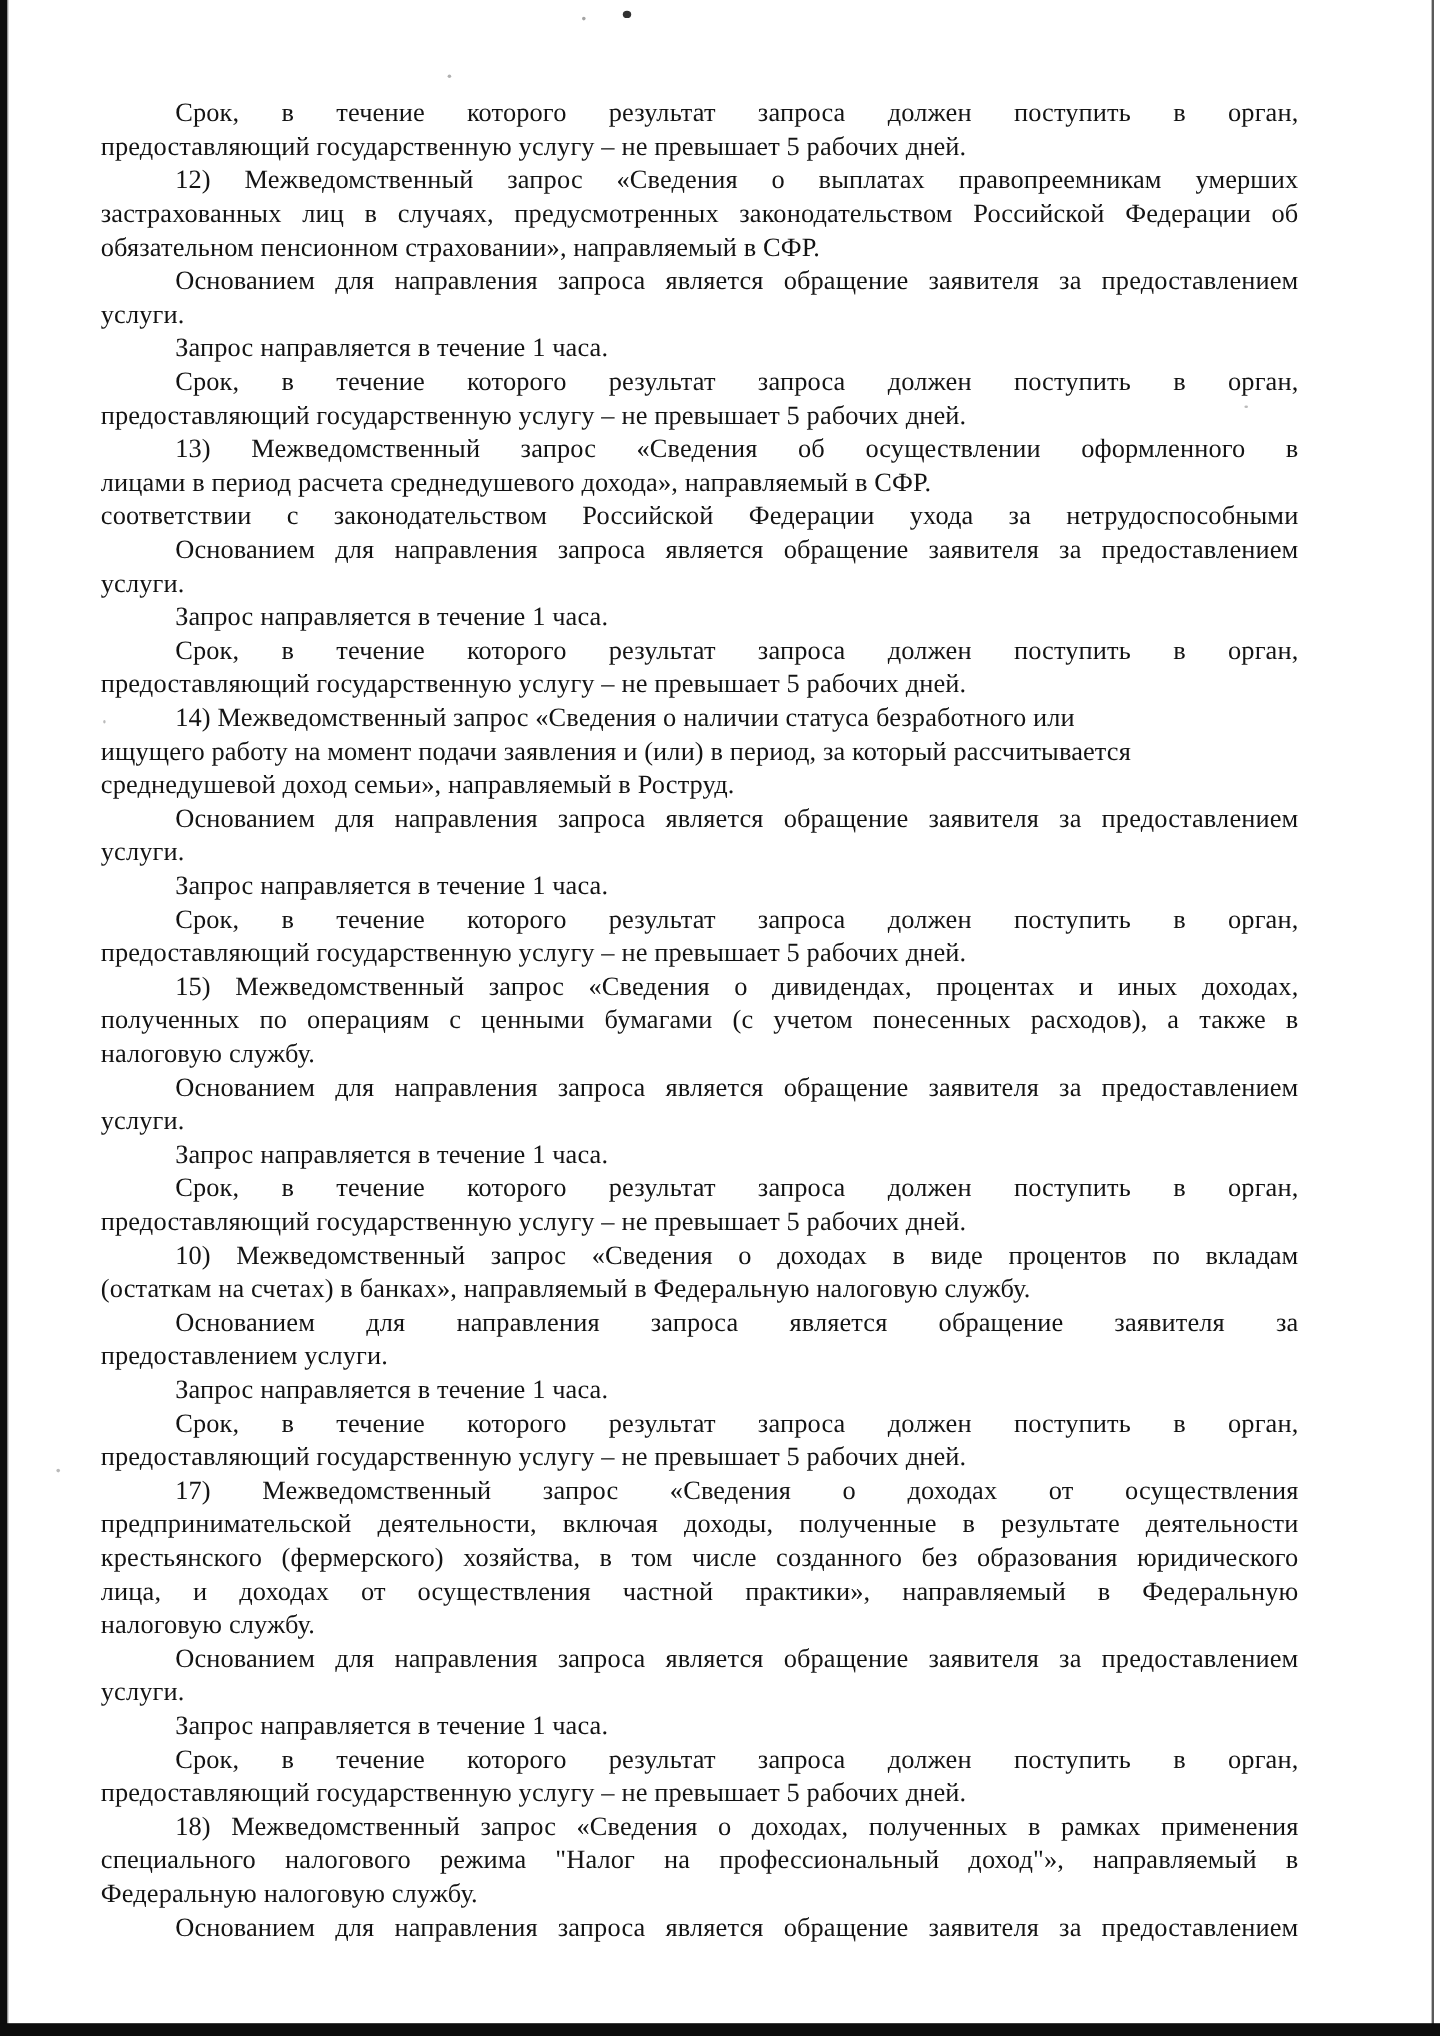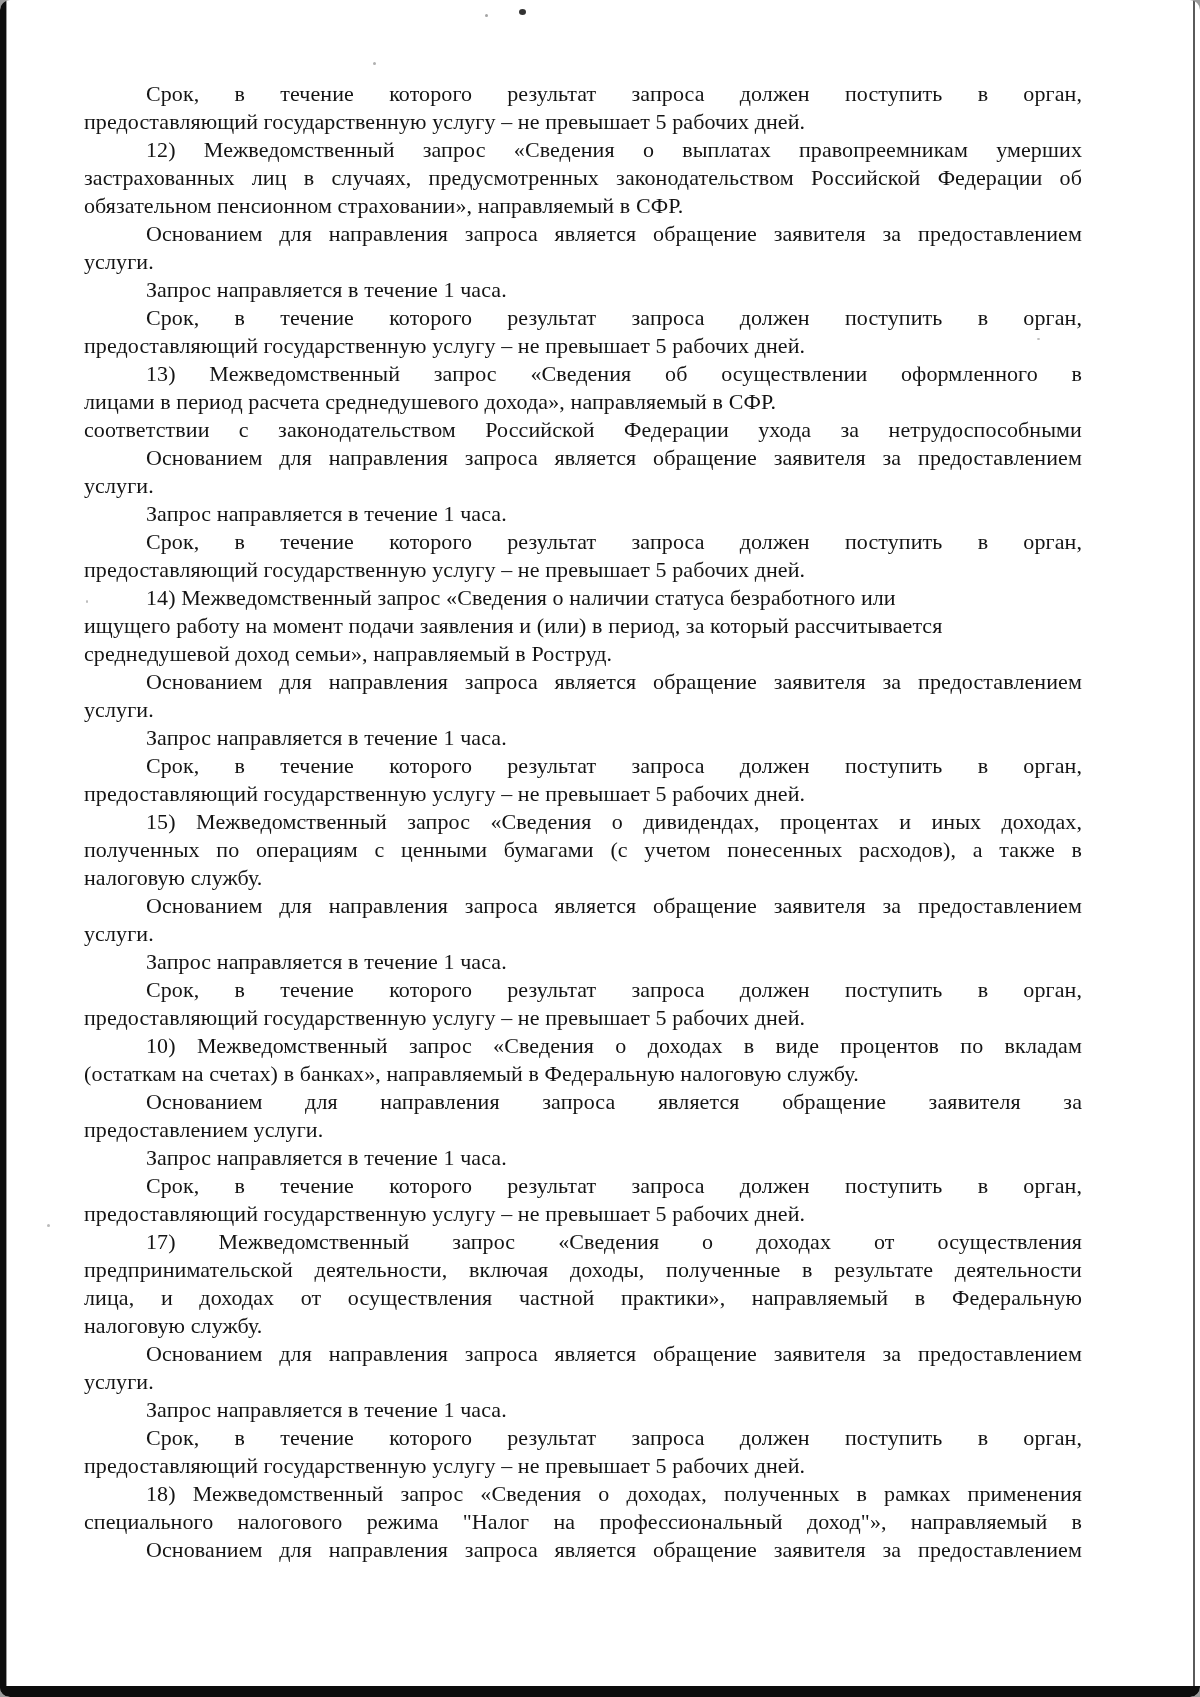--- a/index.html
+++ b/index.html
@@ -10,21 +10,20 @@
   }
   html,body{margin:0;padding:0;}
   body{background:#9a9a9a;font-family:"Liberation Serif","DejaVu Serif",serif;}
   .page{
     position:relative;
     width:1200px;height:1697px;
     margin:0 auto;
     background:var(--paper);
     overflow:hidden;
     color:var(--ink);
-    border-radius:10px;
   }
   .text-block{
     position:absolute;
     left:84px;top:80px;width:998px;
     font-size:22px;
     line-height:28px;
     letter-spacing:0.1px;
   }
   .para{margin:0;padding:0;}
   .line{text-align:justify;text-align-last:left;}
@@ -136,37 +135,39 @@
       <div class="para">
         <div class="line indent">Запрос направляется в течение 1 часа.</div>
       </div>
       <div class="para">
         <div class="line j indent">Срок, в течение которого результат запроса должен поступить в орган,</div>
         <div class="line">предоставляющий государственную услугу – не превышает 5 рабочих дней.</div>
       </div>
       <div class="para">
         <div class="line j indent">17) Межведомственный запрос «Сведения о доходах от осуществления</div>
         <div class="line j">предпринимательской деятельности, включая доходы, полученные в результате деятельности</div>
+        <div class="line j">крестьянского (фермерского) хозяйства, в том числе созданного без образования юридического</div>
         <div class="line j">лица, и доходах от осуществления частной практики», направляемый в Федеральную</div>
         <div class="line">налоговую службу.</div>
       </div>
       <div class="para">
         <div class="line j indent">Основанием для направления запроса является обращение заявителя за предоставлением</div>
         <div class="line">услуги.</div>
       </div>
       <div class="para">
         <div class="line indent">Запрос направляется в течение 1 часа.</div>
       </div>
       <div class="para">
         <div class="line j indent">Срок, в течение которого результат запроса должен поступить в орган,</div>
         <div class="line">предоставляющий государственную услугу – не превышает 5 рабочих дней.</div>
       </div>
       <div class="para">
         <div class="line j indent">18) Межведомственный запрос «Сведения о доходах, полученных в рамках применения</div>
         <div class="line j">специального налогового режима "Налог на профессиональный доход"», направляемый в</div>
+        <div class="line">Федеральную налоговую службу.</div>
       </div>
       <div class="para">
         <div class="line j indent">Основанием для направления запроса является обращение заявителя за предоставлением</div>
       </div>
     </div>
   <div>
       <div class="speck" style="left: 519px; top: 9px; width: 7px; height: 6px; opacity: 0.9;"></div>
       <div class="speck" style="left: 485px; top: 14px; width: 3px; height: 3px; opacity: 0.4;"></div>
       <div class="speck" style="left: 373px; top: 62px; width: 3px; height: 3px; opacity: 0.35;"></div>
       <div class="speck" style="left: 86px; top: 600px; width: 2px; height: 3px; opacity: 0.3;"></div>

